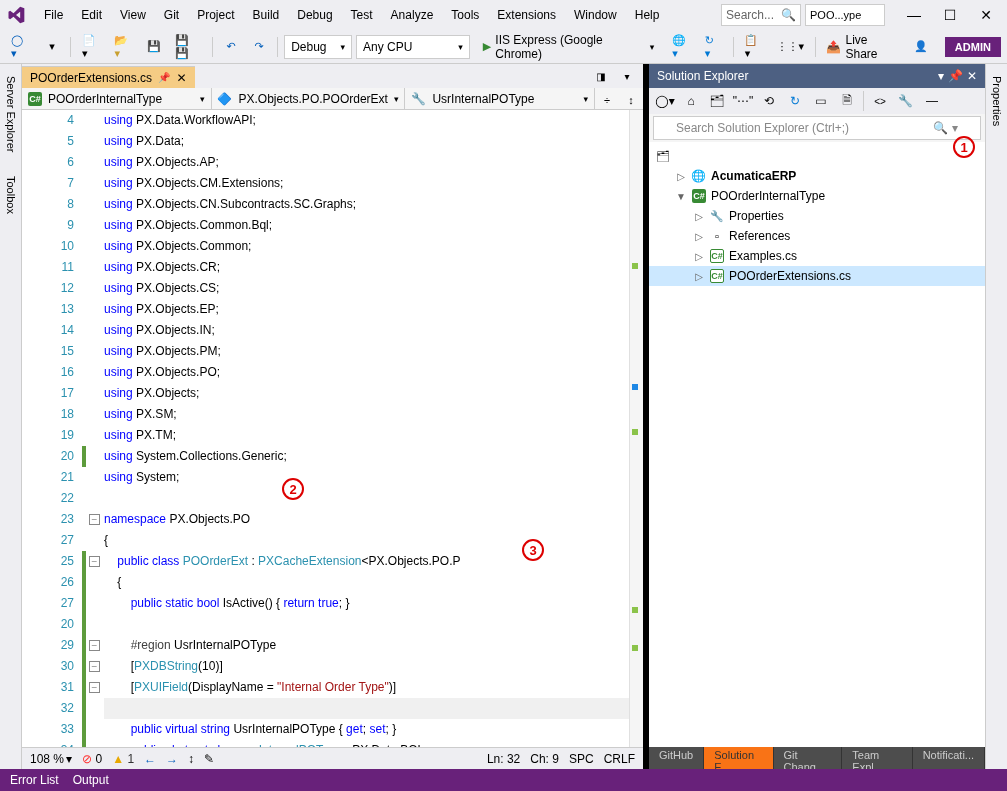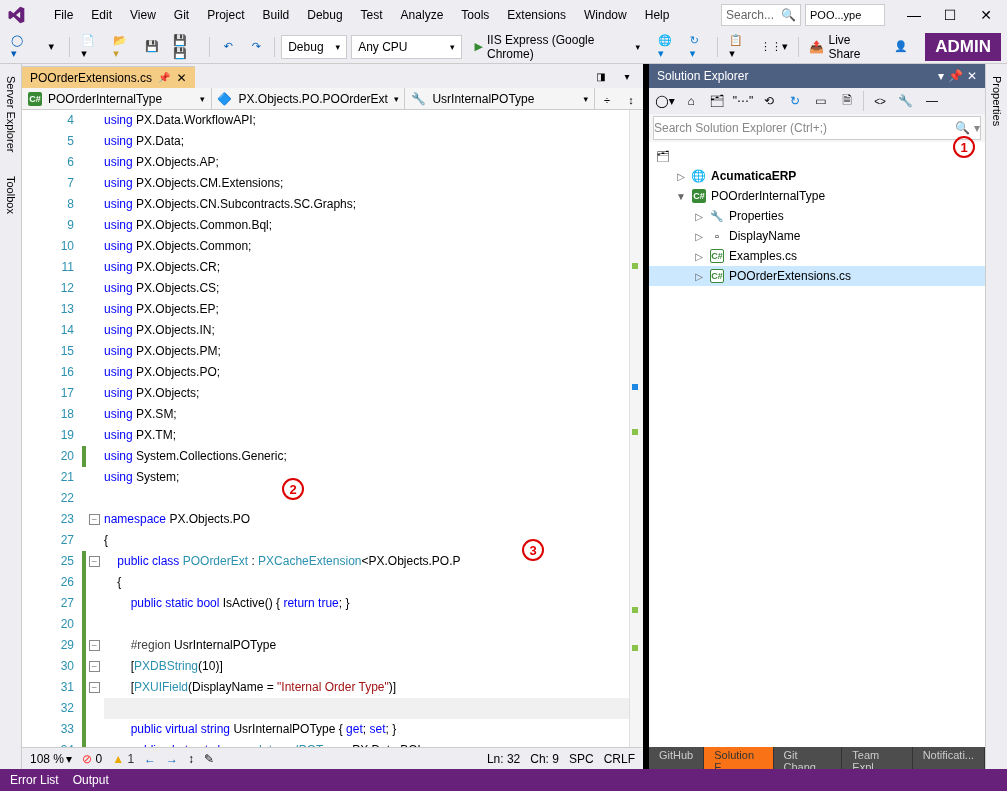--- a/index.html
+++ b/index.html
@@ -1,35 +1,35 @@
 <!DOCTYPE html>
 <html><head>
 <meta charset="utf-8">
 <style>
 *{box-sizing:border-box;margin:0;padding:0;font-family:"Segoe UI",Tahoma,sans-serif;font-size:12px}
 body{width:1007px;height:791px;background:#eeeef2;display:flex;flex-direction:column;overflow:hidden;position:relative}
-.title-bar{height:30px;background:#eeeef2;display:flex;align-items:center;padding:4px 4px;gap:12px}
+.title-bar{height:30px;background:#eeeef2;display:flex;align-items:center;padding:4px 4px;gap:2px}
 .vs-logo{width:24px;height:24px;display:flex;align-items:center;justify-content:center}
 .vs-logo svg{width:20px;height:20px}
 .menu-bar{display:flex;gap:2px;padding-left:6px}
 .menu-item{padding:4px 8px;cursor:default;font-size:12px}
 .title-right{margin-left:auto;display:flex;align-items:center;gap:4px}
 .search-box{width:80px;height:22px;border:1px solid #ccc;background:white;display:flex;align-items:center;padding:0 4px;font-size:11px;color:#666}
 .search-icon{margin-left:auto;color:#005dba}
 .sol-name{width:80px;height:22px;border:1px solid #ccc;background:white;padding:0 4px;display:flex;align-items:center;font-size:11px}
 .win-btns{display:flex;gap:2px;margin-left:8px}
 .win-btn{width:34px;height:26px;display:flex;align-items:center;justify-content:center;font-size:14px}
 .toolbar{height:34px;background:#eeeef2;display:flex;align-items:center;padding:0 6px;gap:4px;border-bottom:1px solid #ccc}
 .tbtn{height:24px;min-width:24px;display:flex;align-items:center;justify-content:center;padding:0 4px;cursor:default;border:1px solid transparent;font-size:11px}
 .tsep{width:1px;height:20px;background:#ccc;margin:0 2px}
 .combo{height:24px;border:1px solid #ccc;background:white;display:flex;align-items:center;padding:0 6px;gap:4px;font-size:11px}
 .combo .arr{margin-left:auto;font-size:9px}
 .start-btn{height:24px;display:flex;align-items:center;gap:4px;padding:0 8px;border:1px solid transparent;cursor:default}
 .play-ico{color:#388a34;font-size:11px}
-.admin-badge{background:#68217a;color:white;padding:4px 10px;font-size:17px;font-weight:600;margin-left:8px}
+.admin-badge{background:#68217a;color:white;padding:4px 10px;font-size:11px;font-weight:600;margin-left:8px}
 .main-area{flex:1;display:flex;overflow:hidden}
 .left-tabs{width:22px;background:#eeeef2;display:flex;flex-direction:column;align-items:center;padding-top:4px;gap:8px;border-right:1px solid #ccc}
 .vtab{writing-mode:vertical-lr;padding:8px 2px;font-size:11px;background:#eeeef2;cursor:default}
 .right-tabs{width:22px;background:#eeeef2;display:flex;flex-direction:column;align-items:center;padding-top:4px;border-left:1px solid #ccc}
 .editor-pane{flex:1;display:flex;flex-direction:column;background:white;min-width:0}
 .doc-tabs{height:24px;background:#eeeef2;display:flex;align-items:flex-end}
 .doc-tab{height:22px;background:#f5cc84;display:flex;align-items:center;padding:0 8px;gap:6px;font-size:11px;border-top:1px solid #ccc}
 .doc-tab .pin{font-size:10px}
 .doc-tab .close{font-size:12px;cursor:default}
 .tab-extras{margin-left:auto;display:flex;gap:2px;padding-right:4px}
@@ -53,21 +53,21 @@
 .overview-ruler{width:14px;background:#f5f5f5;border-left:1px solid #e0e0e0;position:relative}
 .status-strip{height:22px;background:#eeeef2;display:flex;align-items:center;padding:0 8px;gap:10px;font-size:11px;border-top:1px solid #ccc}
 .zoom{display:flex;align-items:center;gap:2px}
 .err-ico{color:#ff3030}
 .warn-ico{color:#e8a800}
 .explorer-pane{width:342px;background:#f5f5f5;display:flex;flex-direction:column;border-left:6px solid #000000}
 .panel-title{height:24px;background:#4d6082;color:white;display:flex;align-items:center;padding:0 8px;font-size:11px;gap:4px}
 .panel-title .extras{margin-left:auto;display:flex;gap:4px}
 .panel-toolbar{height:26px;background:#eeeef2;display:flex;align-items:center;padding:0 4px;gap:2px}
 .panel-toolbar .tbtn{width:22px;height:22px;font-size:12px}
-.panel-search{height:24px;margin:2px 4px;border:1px solid #ccc;background:white;display:flex;align-items:center;padding:0 0;font-size:11px;color:#888}
+.panel-search{height:24px;margin:2px 4px;border:1px solid #ccc;background:white;display:flex;align-items:center;padding:0 22px;font-size:11px;color:#888}
 .panel-search .si{margin-left:auto}
 .tree{flex:1;padding:4px 0;font-size:12px;overflow:auto;background:white}
 .tree-node{display:flex;align-items:center;height:20px;padding-left:6px;gap:4px;cursor:default}
 .tree-node.sel{background:#cce8ff}
 .chev{width:12px;font-size:10px;color:#666;text-align:center}
 .node-ico{width:16px;height:16px;display:flex;align-items:center;justify-content:center;font-size:11px}
 .annotation{position:absolute;width:22px;height:22px;border:2px solid #d00;border-radius:50%;display:flex;align-items:center;justify-content:center;color:#d00;font-weight:bold;font-size:13px;background:transparent;pointer-events:none;z-index:100}
 .bottom-tabs{height:22px;background:#3b3b3b;display:flex;color:white}
 .btab{padding:2px 10px;font-size:11px;background:#4d4d4d;color:#ccc;cursor:default;border-right:1px solid #333}
 .btab.active{background:#f97316;color:#333}
@@ -368,21 +368,21 @@
           <span>POOrderInternalType</span>
         </div>
         <div class="tree-node" style="padding-left: 44px;">
           <span class="chev">▷</span>
           <span class="node-ico">🔧</span>
           <span>Properties</span>
         </div>
         <div class="tree-node" style="padding-left: 44px;">
           <span class="chev">▷</span>
           <span class="node-ico">▫</span>
-          <span>DisplayName</span>
+          <span>References</span>
         </div>
         <div class="tree-node" style="padding-left: 44px;">
           <span class="chev">▷</span>
           <span class="node-ico">
             <span class="ico-cs ico-cs-border">C#</span>
           </span>
           <span>Examples.cs</span>
         </div>
         <div class="tree-node sel" style="padding-left: 44px;">
           <span class="chev">▷</span>

